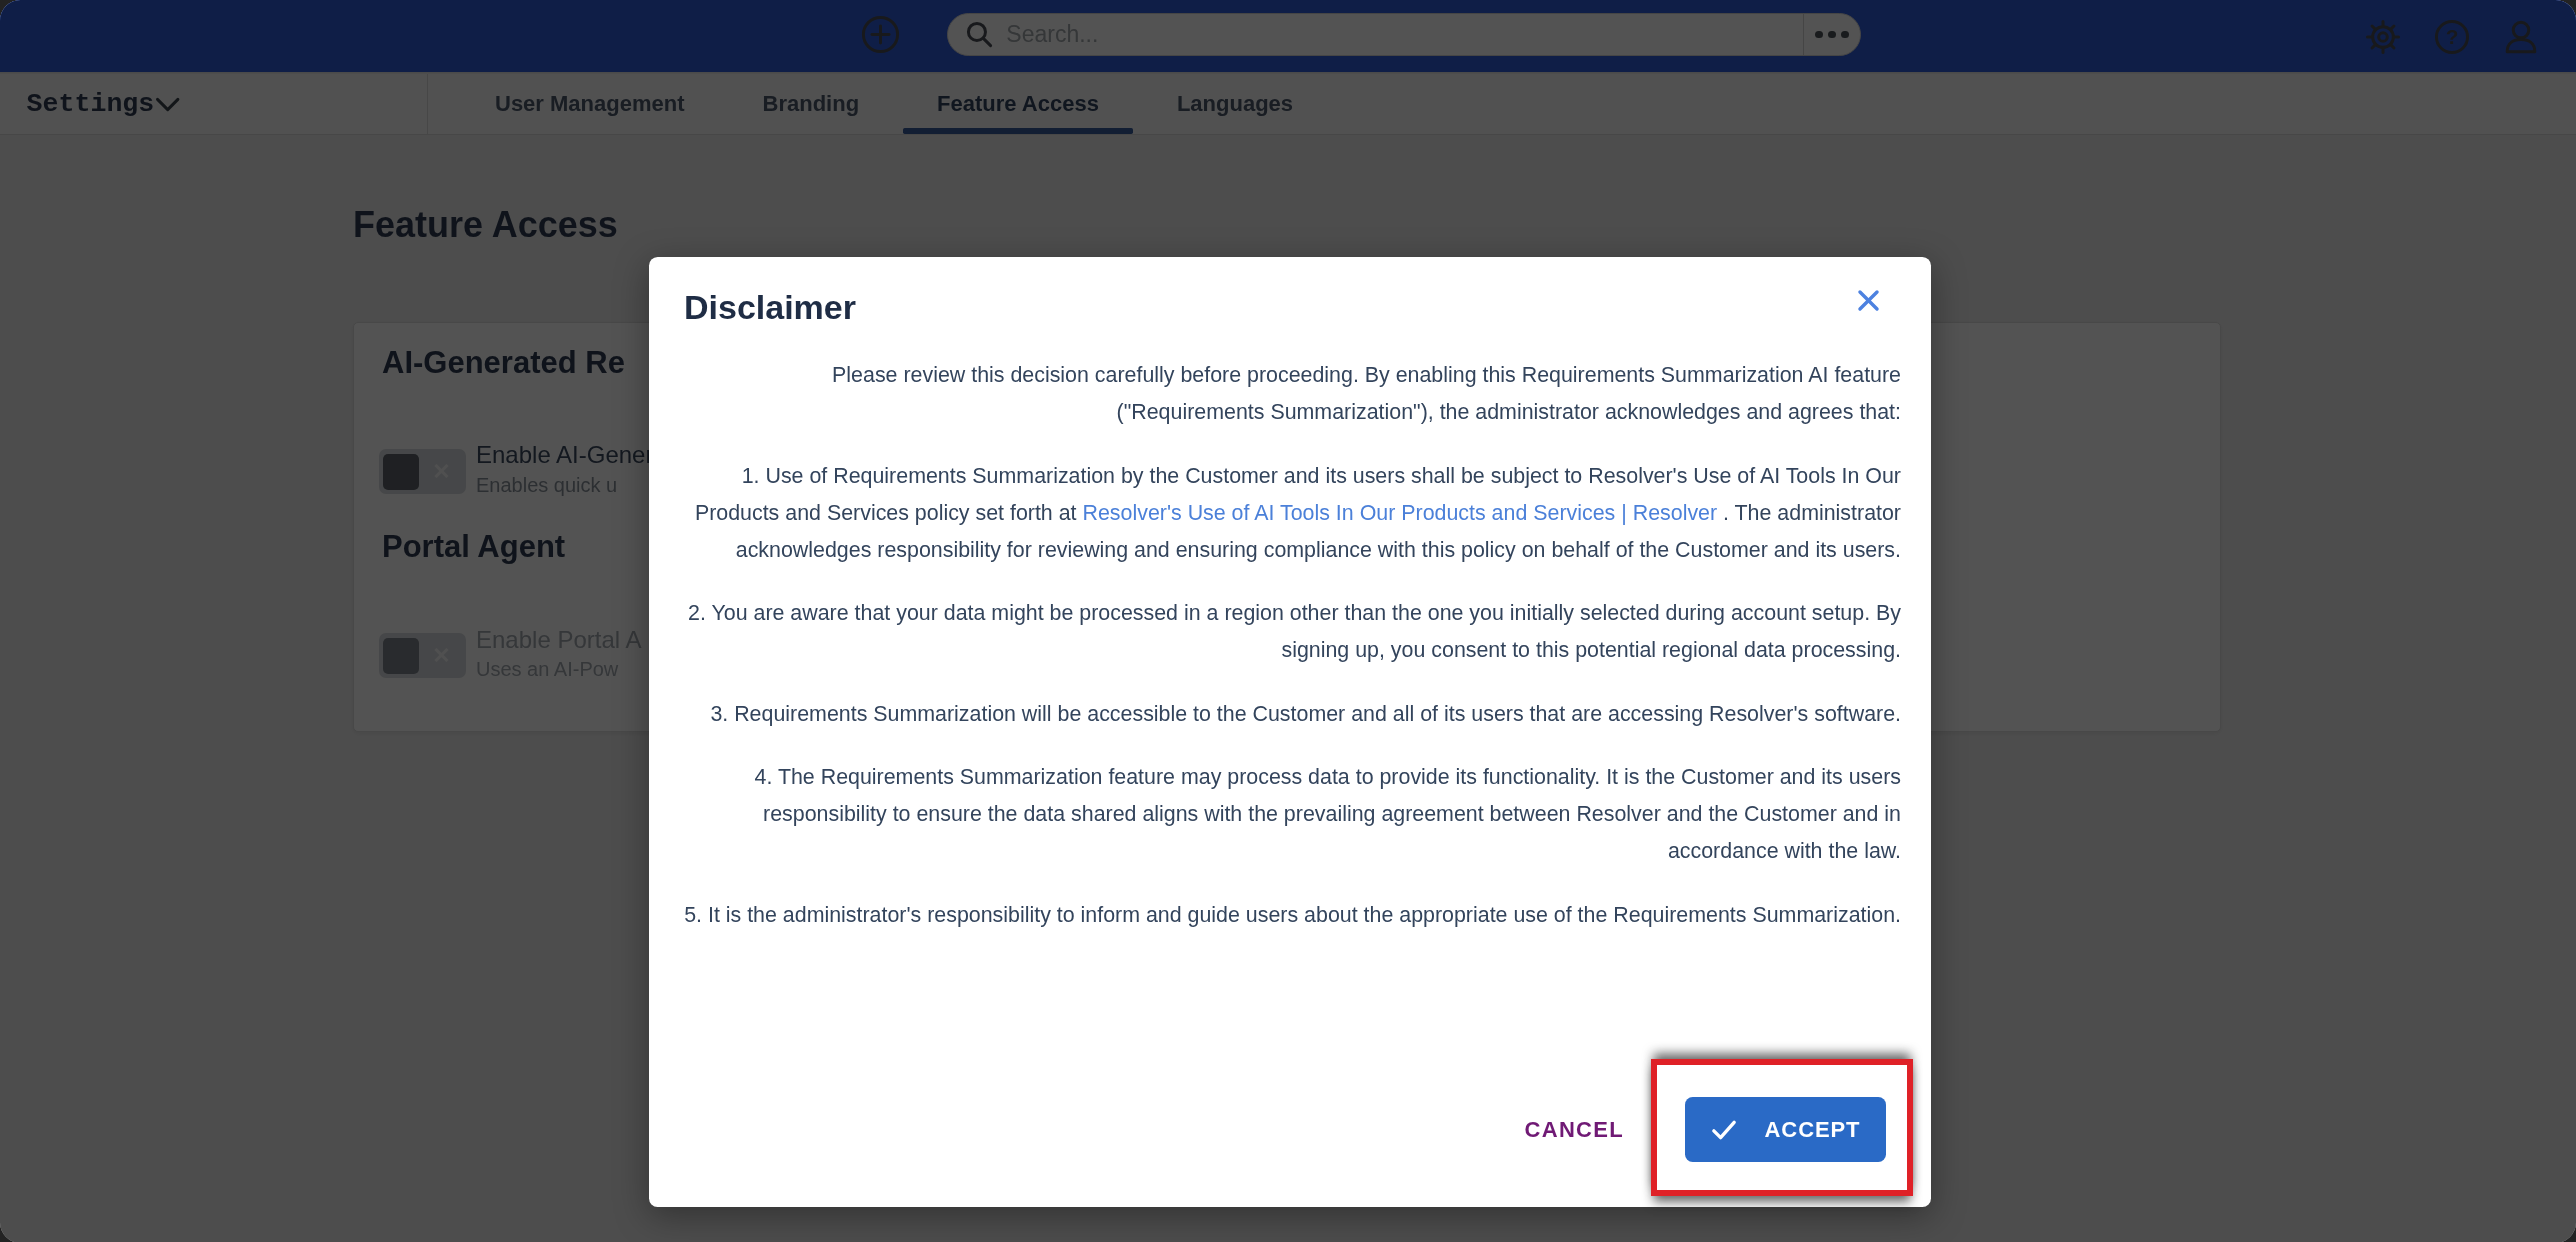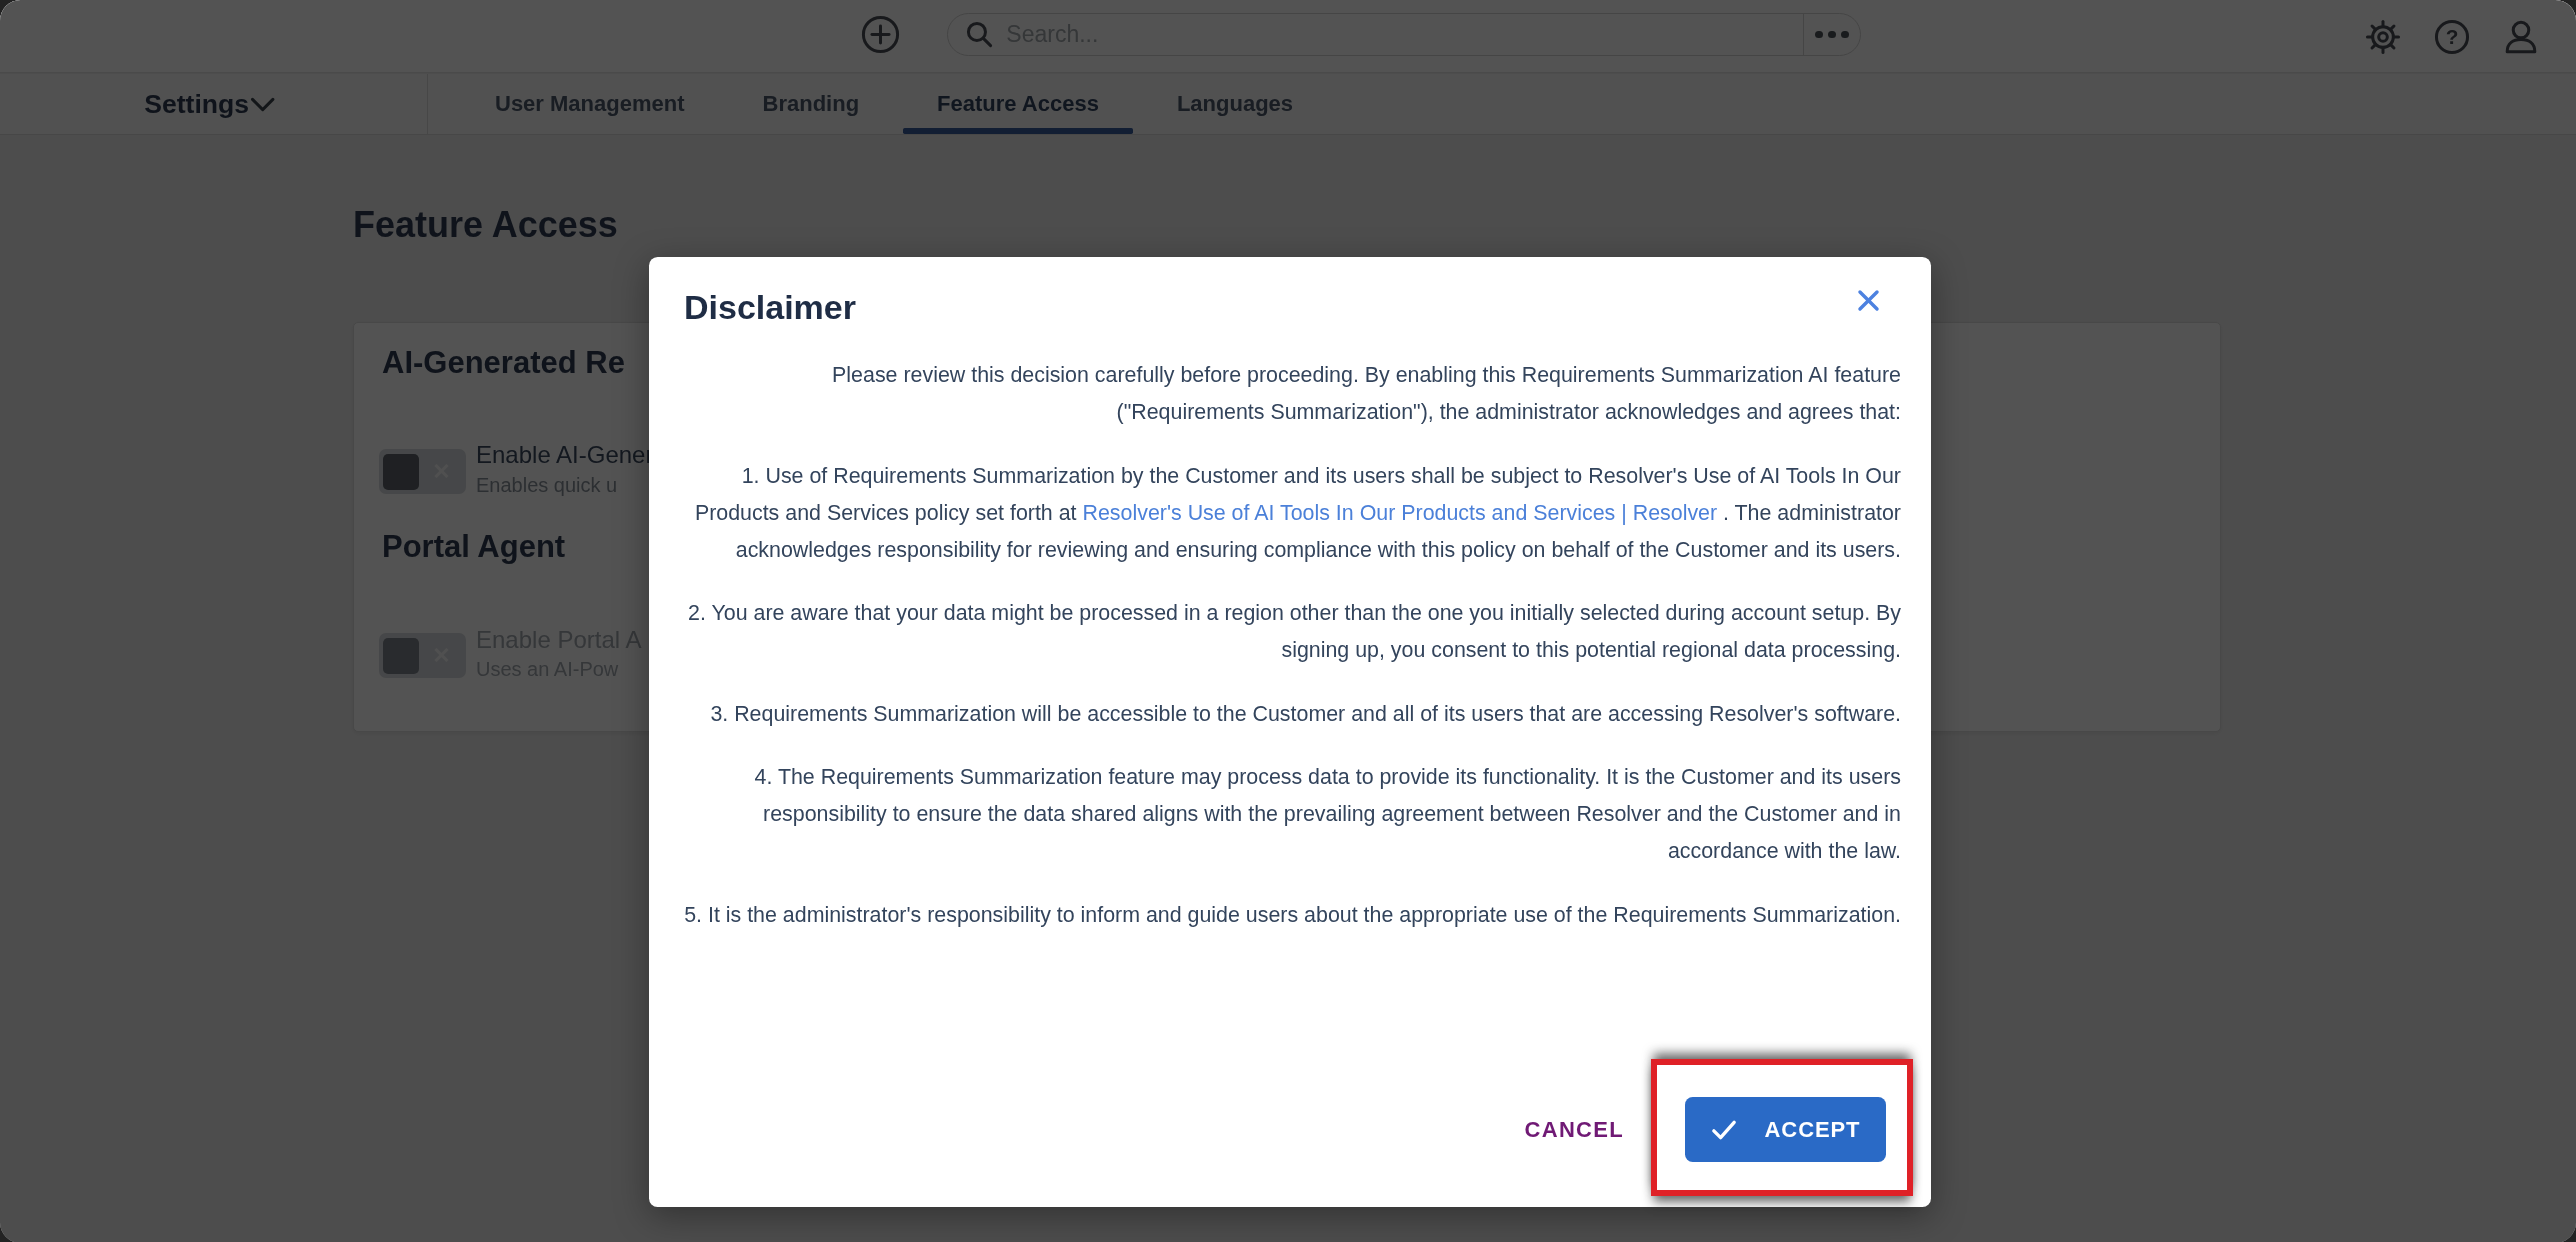--- a/index.html
+++ b/index.html
@@ -2,42 +2,42 @@
 <html style="font-size:13.7px"><head>
 <meta charset="utf-8">
 <style>
   * { box-sizing: border-box; }
   html,body { margin:0; padding:0; }
   body { background:#232323; font-family:"Liberation Sans", sans-serif; }
   .app { position:relative; width:2576px; height:1243px; background:#ececec;
          border-radius:20.6px; overflow:hidden; }
 
   
-  .topbar { position:absolute; left:0; top:0; right:0; height:73px; background:#ffffff;
+  .topbar { position:absolute; left:0; top:0; right:0; height:73px; background:#1d4ed8;
             border-bottom:0.9px solid #e2e2e2; z-index:1; }
   .plus-btn { position:absolute; left:860px; top:13.7px; width:41px; height:41px; cursor:pointer; }
   .search-pill { position:absolute; left:947px; top:13px; width:914px; height:43px;
                  border:1.7px solid #cfcfcf; border-radius:22px; background:#fff;
                  display:flex; align-items:center; }
   .search-icon { margin-left:17px; flex:0 0 auto; }
   .search-input { flex:1; border:none; outline:none; background:transparent;
                   font-family:"Liberation Sans", sans-serif;
                   font-size:23px; color:#4a4f55; margin-left:10.3px; }
   .search-input::placeholder { color:#9aa0a6; }
   .search-more { width:57px; height:100%; border-left:1.7px solid #cfcfcf;
                  display:flex; align-items:center; justify-content:center; gap:5.1px; cursor:pointer; }
   .dot { width:7.7px; height:7.7px; border-radius:50%; background:#3f444b; }
   .top-icons { position:absolute; right:36px; top:18px; display:flex; gap:31px; align-items:center; }
   .top-icon { width:38px; height:38px; cursor:pointer; }
 
   
   .tabsbar { position:absolute; left:0; top:74px; right:0; height:61px; background:#f8f8f8;
              border-bottom:0.9px solid #d8d8d8; display:flex; align-items:stretch; z-index:1; }
   .settings-dd { width:428px; border-right:0.9px solid #d8d8d8; display:flex; align-items:center;
-                 justify-content:center; padding:0 33px 0 26.6px; cursor:pointer; }
+                 justify-content:flex-start; padding:0 33px 0 26.6px; cursor:pointer;font-family:Liberation Mono, monospace; }
   .settings-label { font-size:26.6px; font-weight:bold; color:#1d2b43; }
   .tabs { display:flex; margin-left:28px; }
   .tab { position:relative; display:flex; align-items:center; padding:0 39px;
          font-size:22px; font-weight:bold; color:#3c4a60; cursor:pointer; }
   .tab.active { color:#1f3250; }
   .tab.active::after { content:""; position:absolute; left:5.1px; right:5.1px; bottom:0;
                        height:6px; background:#274f93; border-radius:1.7px; }
 
   
   .page-title { position:absolute; left:353px; top:204px; font-size:36px; font-weight:bold;

